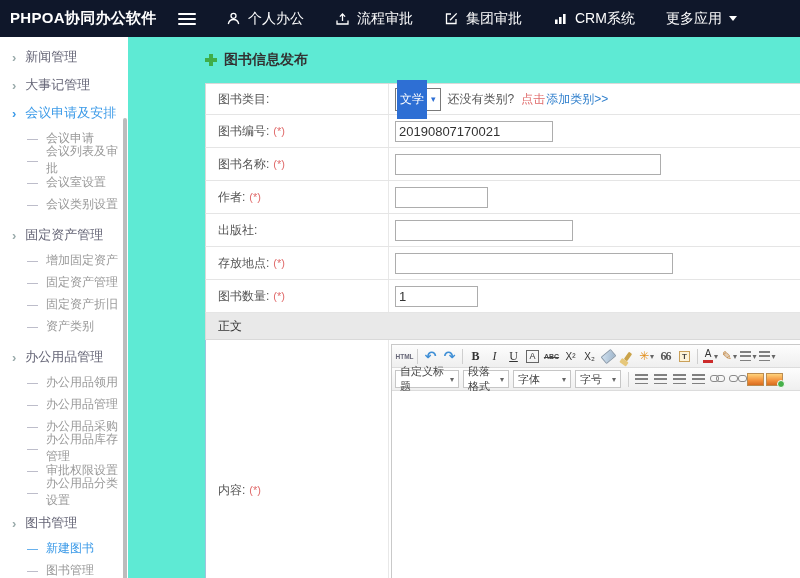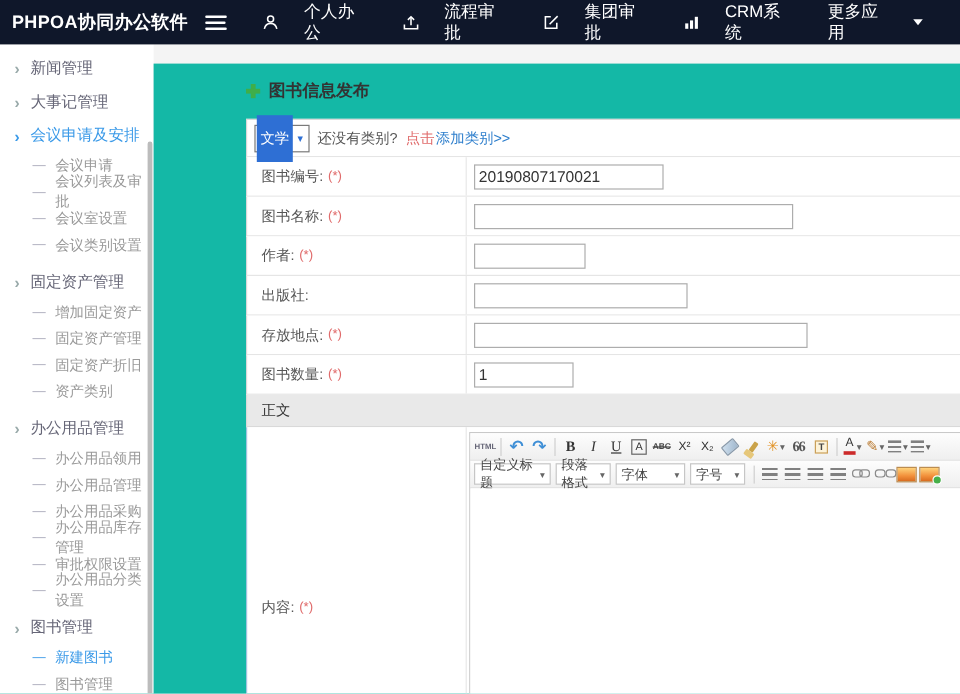--- a/index.html
+++ b/index.html
@@ -5,34 +5,34 @@
   html,body{margin:0;padding:0;}
   body{width:800px;height:578px;overflow:hidden;position:relative;background:#f4f4f4;
        font-family:"Liberation Sans","DejaVu Sans",sans-serif;}
   
   .header{position:absolute;top:0;left:0;right:0;height:37px;background:#0f172a;display:flex;align-items:center;color:#fff;z-index:5;}
   .logo{width:178px;padding-left:10px;font-size:15px;font-weight:bold;letter-spacing:.3px;box-sizing:border-box;}
   .burger{width:18px;height:2px;background:#fff;border-radius:1px;position:relative;margin-right:30px;cursor:pointer;}
   .burger::before,.burger::after{content:"";position:absolute;left:0;width:18px;height:2px;background:#fff;border-radius:1px;}
   .burger::before{top:-5px}.burger::after{top:5px}
   .nav{display:flex;align-items:center;}
-  .nav-item{display:flex;align-items:center;gap:20px;font-size:14px;margin-right:31px;cursor:pointer;}
+  .nav-item{display:flex;align-items:center;gap:7px;font-size:14px;margin-right:31px;cursor:pointer;}
   .nav-item svg{display:block;}
   .hcaret{width:0;height:0;border-left:4px solid transparent;border-right:4px solid transparent;border-top:5px solid #fff;}
   
   .sidebar{position:absolute;top:37px;left:0;width:128px;bottom:0;background:#fff;padding-top:6px;box-sizing:border-box;overflow:hidden;}
   .sgroup{height:28px;display:flex;align-items:center;gap:9px;padding-left:12px;font-size:13px;color:#667;cursor:pointer;}
   .sitem{height:22px;display:flex;align-items:center;gap:8px;padding-left:27px;font-size:12px;color:#999;cursor:pointer;}
   .ssubs{margin-bottom:6px;}
   .chev{font-size:13px;font-weight:bold;color:#9aa;line-height:1;}
   .dash{font-size:11px;color:#aab;line-height:1;}
   .active, .active .chev, .active .dash{color:#3b9ae8;}
   .side-scrollbar{position:absolute;left:123px;top:81px;width:4px;height:497px;background:#bcbcbc;border-radius:2px;cursor:pointer;}
   
-  .main{position:absolute;left:128px;top:37px;right:0;bottom:0;background:#14b8a6;overflow:hidden;margin-top:16px;}
+  .main{position:absolute;left:128px;top:37px;right:0;bottom:0;background:#5eead4;overflow:hidden;}
   .content{margin-left:77px;}
   .page-title{margin-top:14px;display:flex;align-items:center;gap:7px;font-size:14px;font-weight:bold;color:#333;}
   .plus svg{display:block;}
   
   .form{margin-top:14px;width:700px;background:#fff;border-top:1px solid #d9d9d9;font-size:12px;}
   .frow{display:flex;align-items:center;border-bottom:1px solid #e5e5e5;border-left:1px solid #d9d9d9;height:32px;background:#fff;}
   .frow.cat{height:30px;}
   .flabel{width:183px;padding-left:12px;box-sizing:border-box;color:#555;flex-shrink:0;align-self:stretch;display:flex;align-items:center;border-right:1px solid #e8e8e8;}
   .req{color:#e06b6b;font-size:11px;margin-left:4px;}
   .fvalue{flex:1;display:flex;align-items:center;gap:7px;padding-left:6px;}
@@ -252,20 +252,23 @@
             <rect x="4" y="0" width="4" height="12" fill="#3fae49"></rect>
             <rect x="0" y="4" width="12" height="4" fill="#3fae49"></rect>
           </svg>
         </span>
       <span>图书信息发布</span>
     </div>
 
     <div class="form">
 
       <div class="frow cat">
+        <div class="flabel">
+          <span>图书类目:</span>
+        </div>
         <div class="fvalue">
           <span class="cat-select">
             <span class="cat-val">文学</span>
             <span class="cat-arrow">▾</span>
           </span>
           <span class="cat-hint">还没有类别?</span>
           <span style="display:flex;gap:1px;">
             <span class="link-red">点击</span>
             <span class="link-blue">添加类别&gt;&gt;</span>
           </span>

